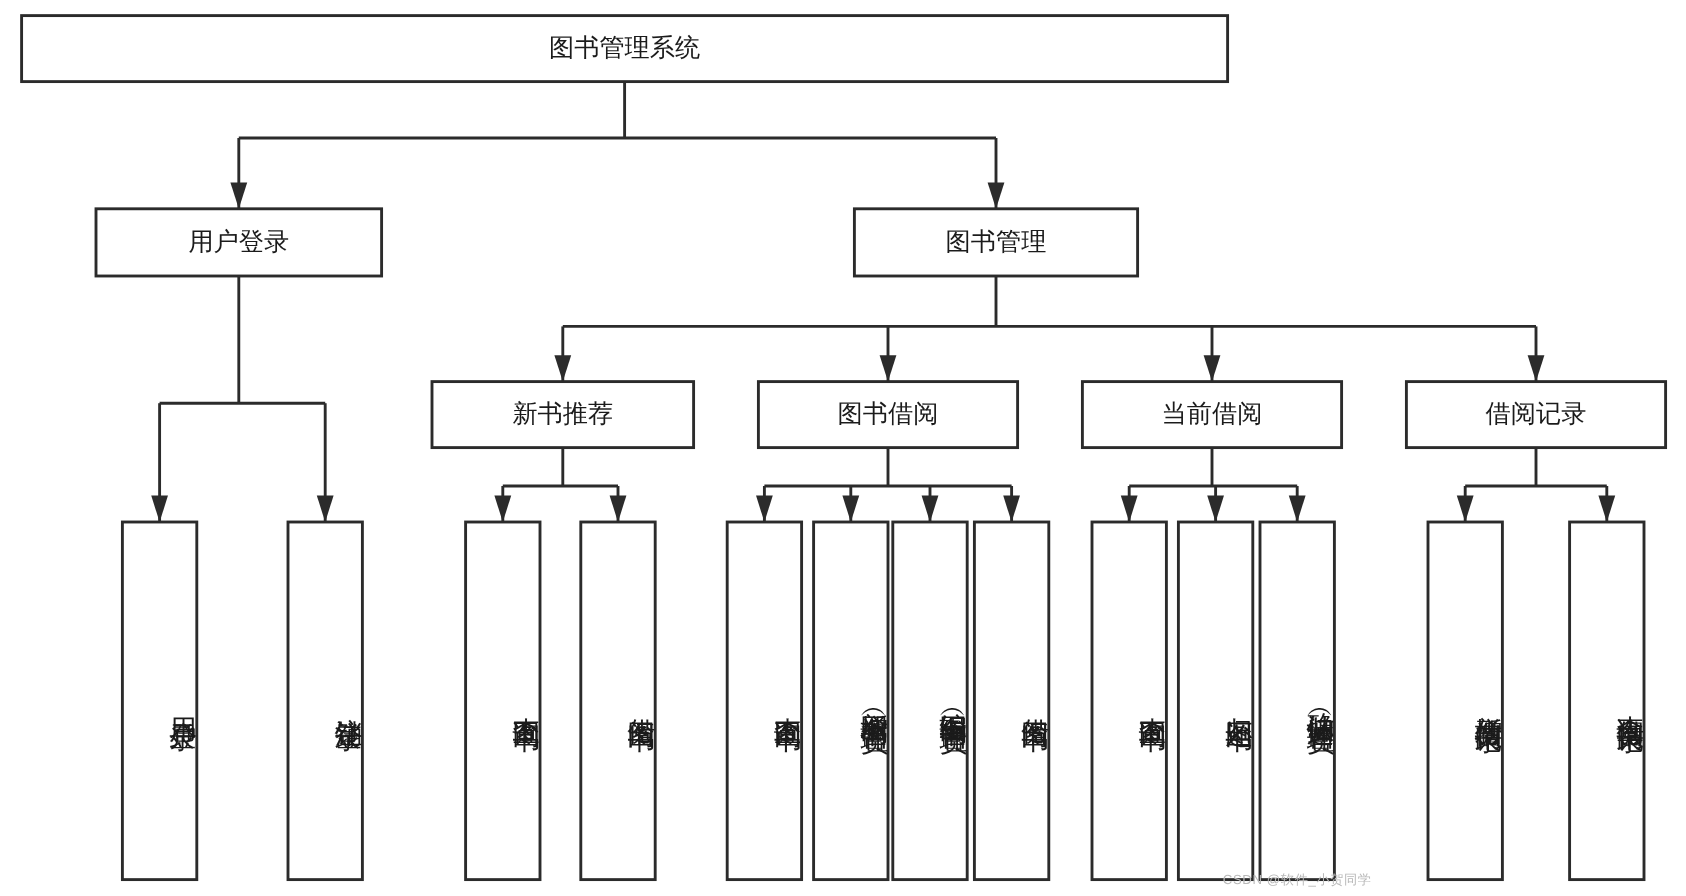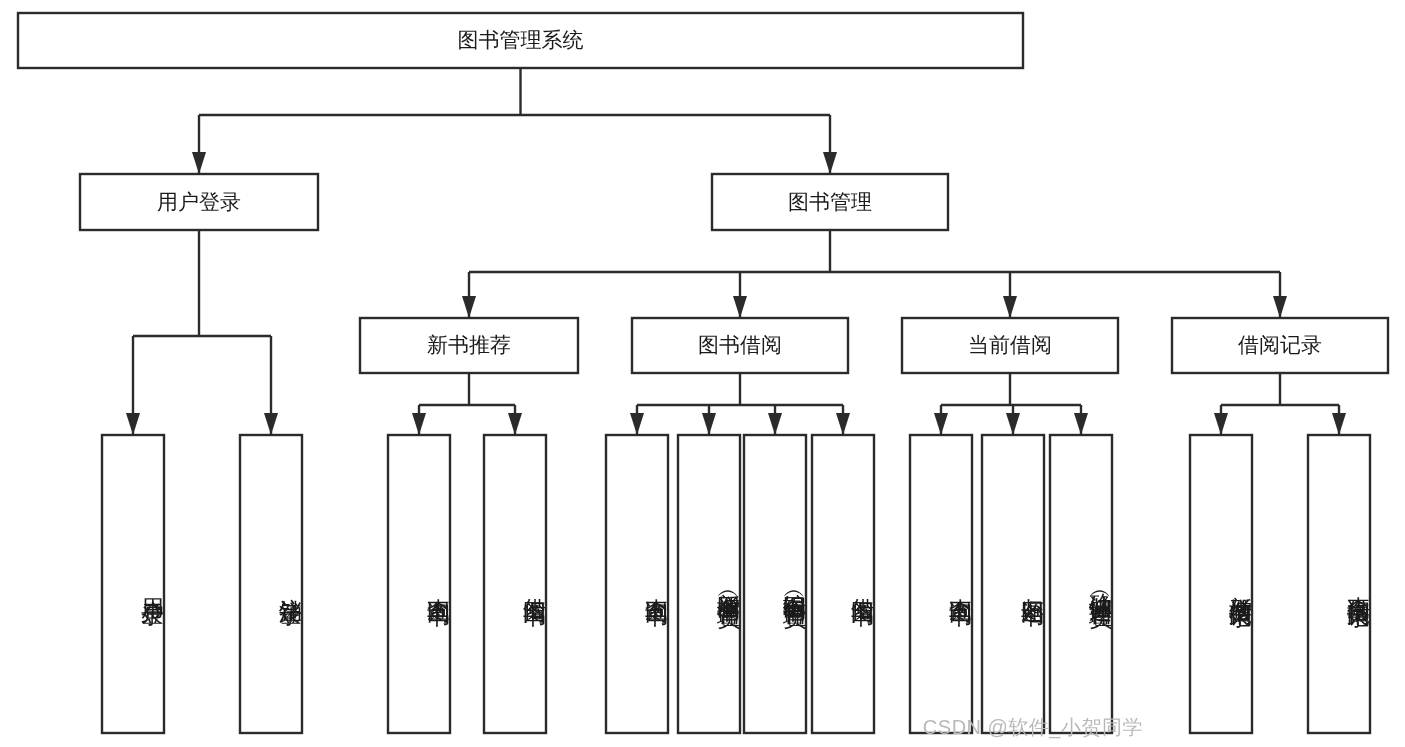--- a/index.html
+++ b/index.html
@@ -62,21 +62,21 @@
     letter-spacing: 2px;
     color: #1b1b1b;
     white-space: nowrap;
     pointer-events: none;
   }
   .watermark {
     position: absolute;
     right: 8px;
     bottom: 6px;
     font-family: "Liberation Sans", "DejaVu Sans", sans-serif;
-    font-size: 20px;
+    font-size: 11px;
     color: #b9b9b9;
     letter-spacing: 0.5px;
     white-space: nowrap;
   }
 </style>
 </head>
 <body>
 
 <div id="diagram-root">
 

